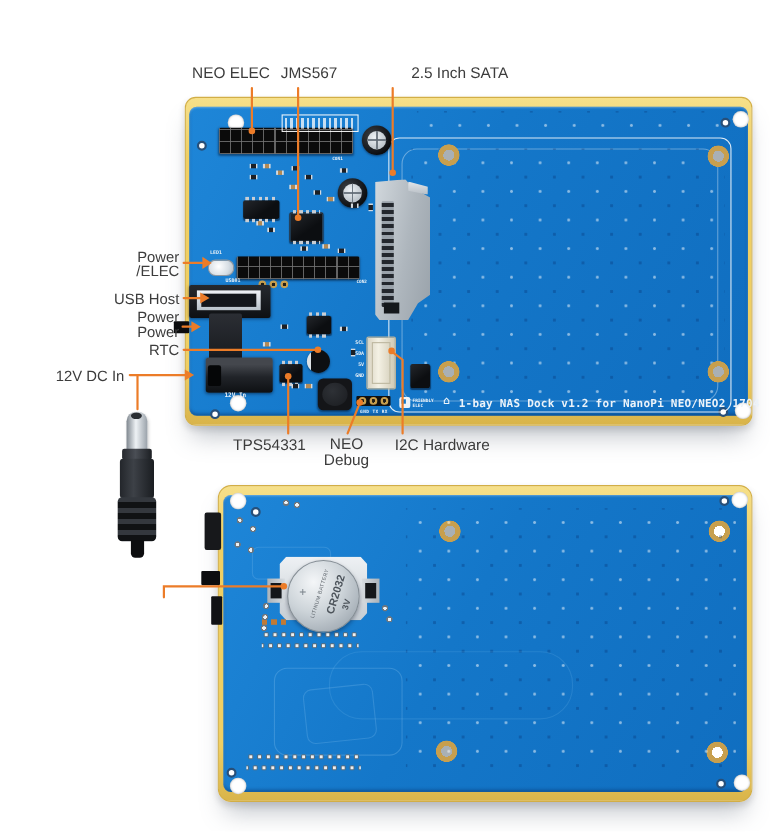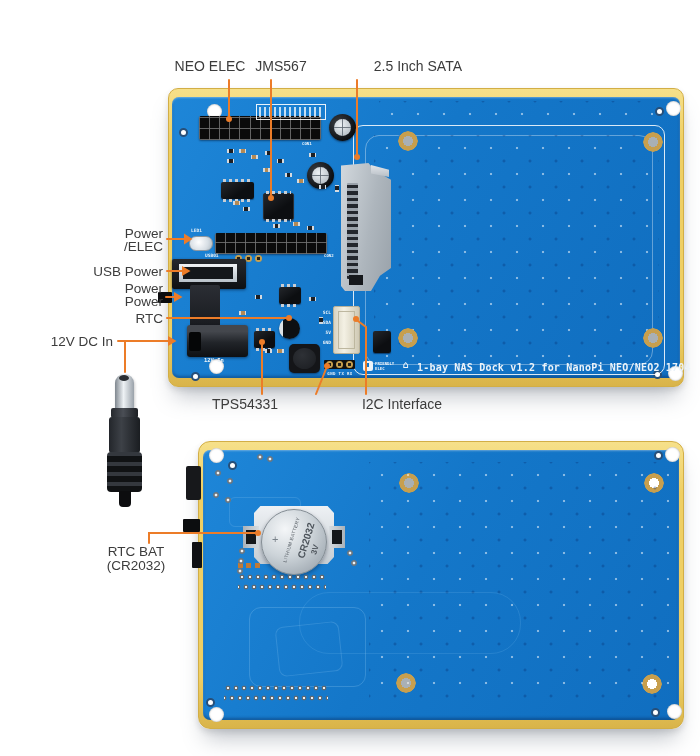--- a/index.html
+++ b/index.html
@@ -276,30 +276,30 @@
   </svg>
 
   <div class="lbl" style="left:170px;top:58px;width:80px;text-align:center;font-size:14px;">NEO ELEC</div>
   <div class="lbl" style="left:243px;top:58px;width:76px;text-align:center;font-size:14px;">JMS567</div>
   <div class="lbl" style="left:330px;top:58px;width:102px;text-align:right;font-size:14px;margin-left:30px;">2.5 Inch SATA</div>
 
   <div class="lbl" style="left:83px;top:227px;width:80px;text-align:right;font-size:13.5px;line-height:13px;">
     <div>Power</div>
     <div>/ELEC</div>
   </div>
-  <div class="lbl" style="left:83px;top:264px;width:80px;text-align:right;font-size:13.5px;">USB Power</div>
+  <div class="lbl" style="left:83px;top:264px;width:80px;text-align:right;font-size:13.5px;">USB Host</div>
   <div class="lbl" style="left:83px;top:282px;width:80px;text-align:right;font-size:13.5px;line-height:13px;">
     <div>Power</div>
     <div>Power</div>
   </div>
   <div class="lbl" style="left:83px;top:311px;width:80px;text-align:right;font-size:13.5px;">RTC</div>
   <div class="lbl" style="left:33px;top:334px;width:80px;text-align:right;font-size:13.5px;">12V DC In</div>
 
 
   <div class="lbl" style="left:205px;top:396px;width:80px;text-align:center;font-size:14px;">TPS54331</div>
-  <div class="lbl" style="left:352px;top:396px;width:100px;text-align:center;font-size:14px;">I2C Interface</div>
-
-  <div class="lbl" style="left:96px;top:545px;width:80px;text-align:center;font-size:13.5px;line-height:13.5px;">
-    <div>RTC BAT</div>
-    <div>(CR2032)</div>
-  </div>
+  <div class="lbl" style="left:277px;top:396px;width:76px;text-align:center;font-size:14px;line-height:14.5px;">
+    <div>NEO</div>
+    <div>Debug</div>
+  </div>
+  <div class="lbl" style="left:352px;top:396px;width:100px;text-align:center;font-size:14px;">I2C Hardware</div>
+
 
 </div>
 
 </body></html>

